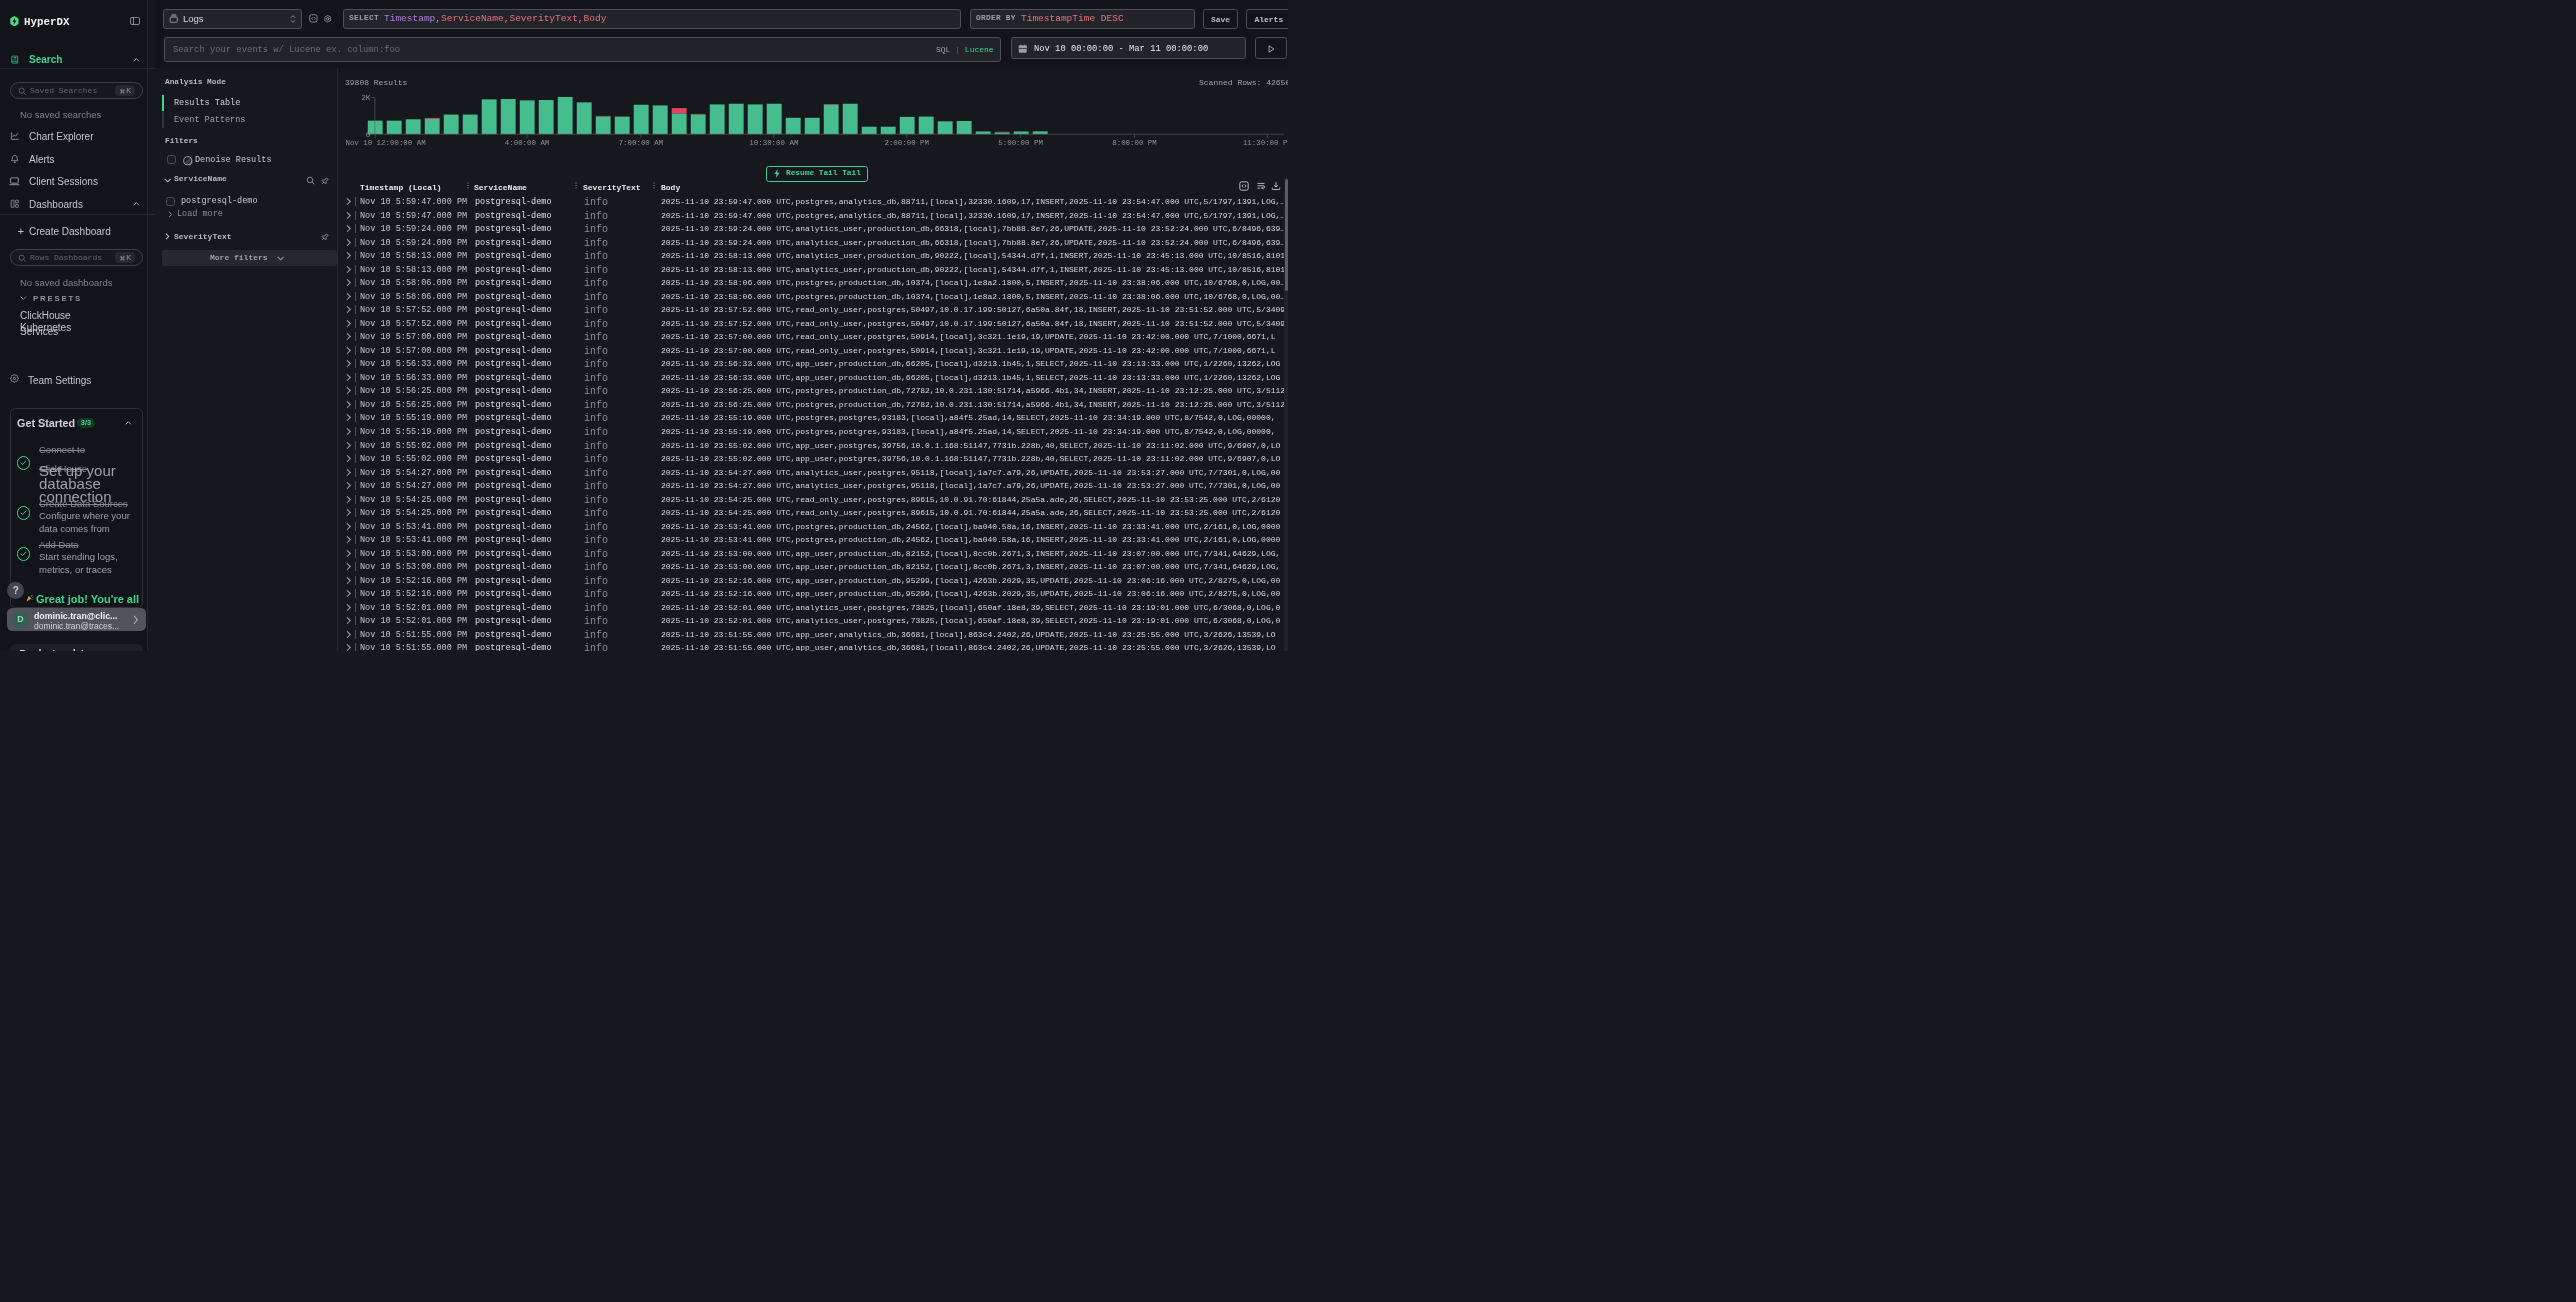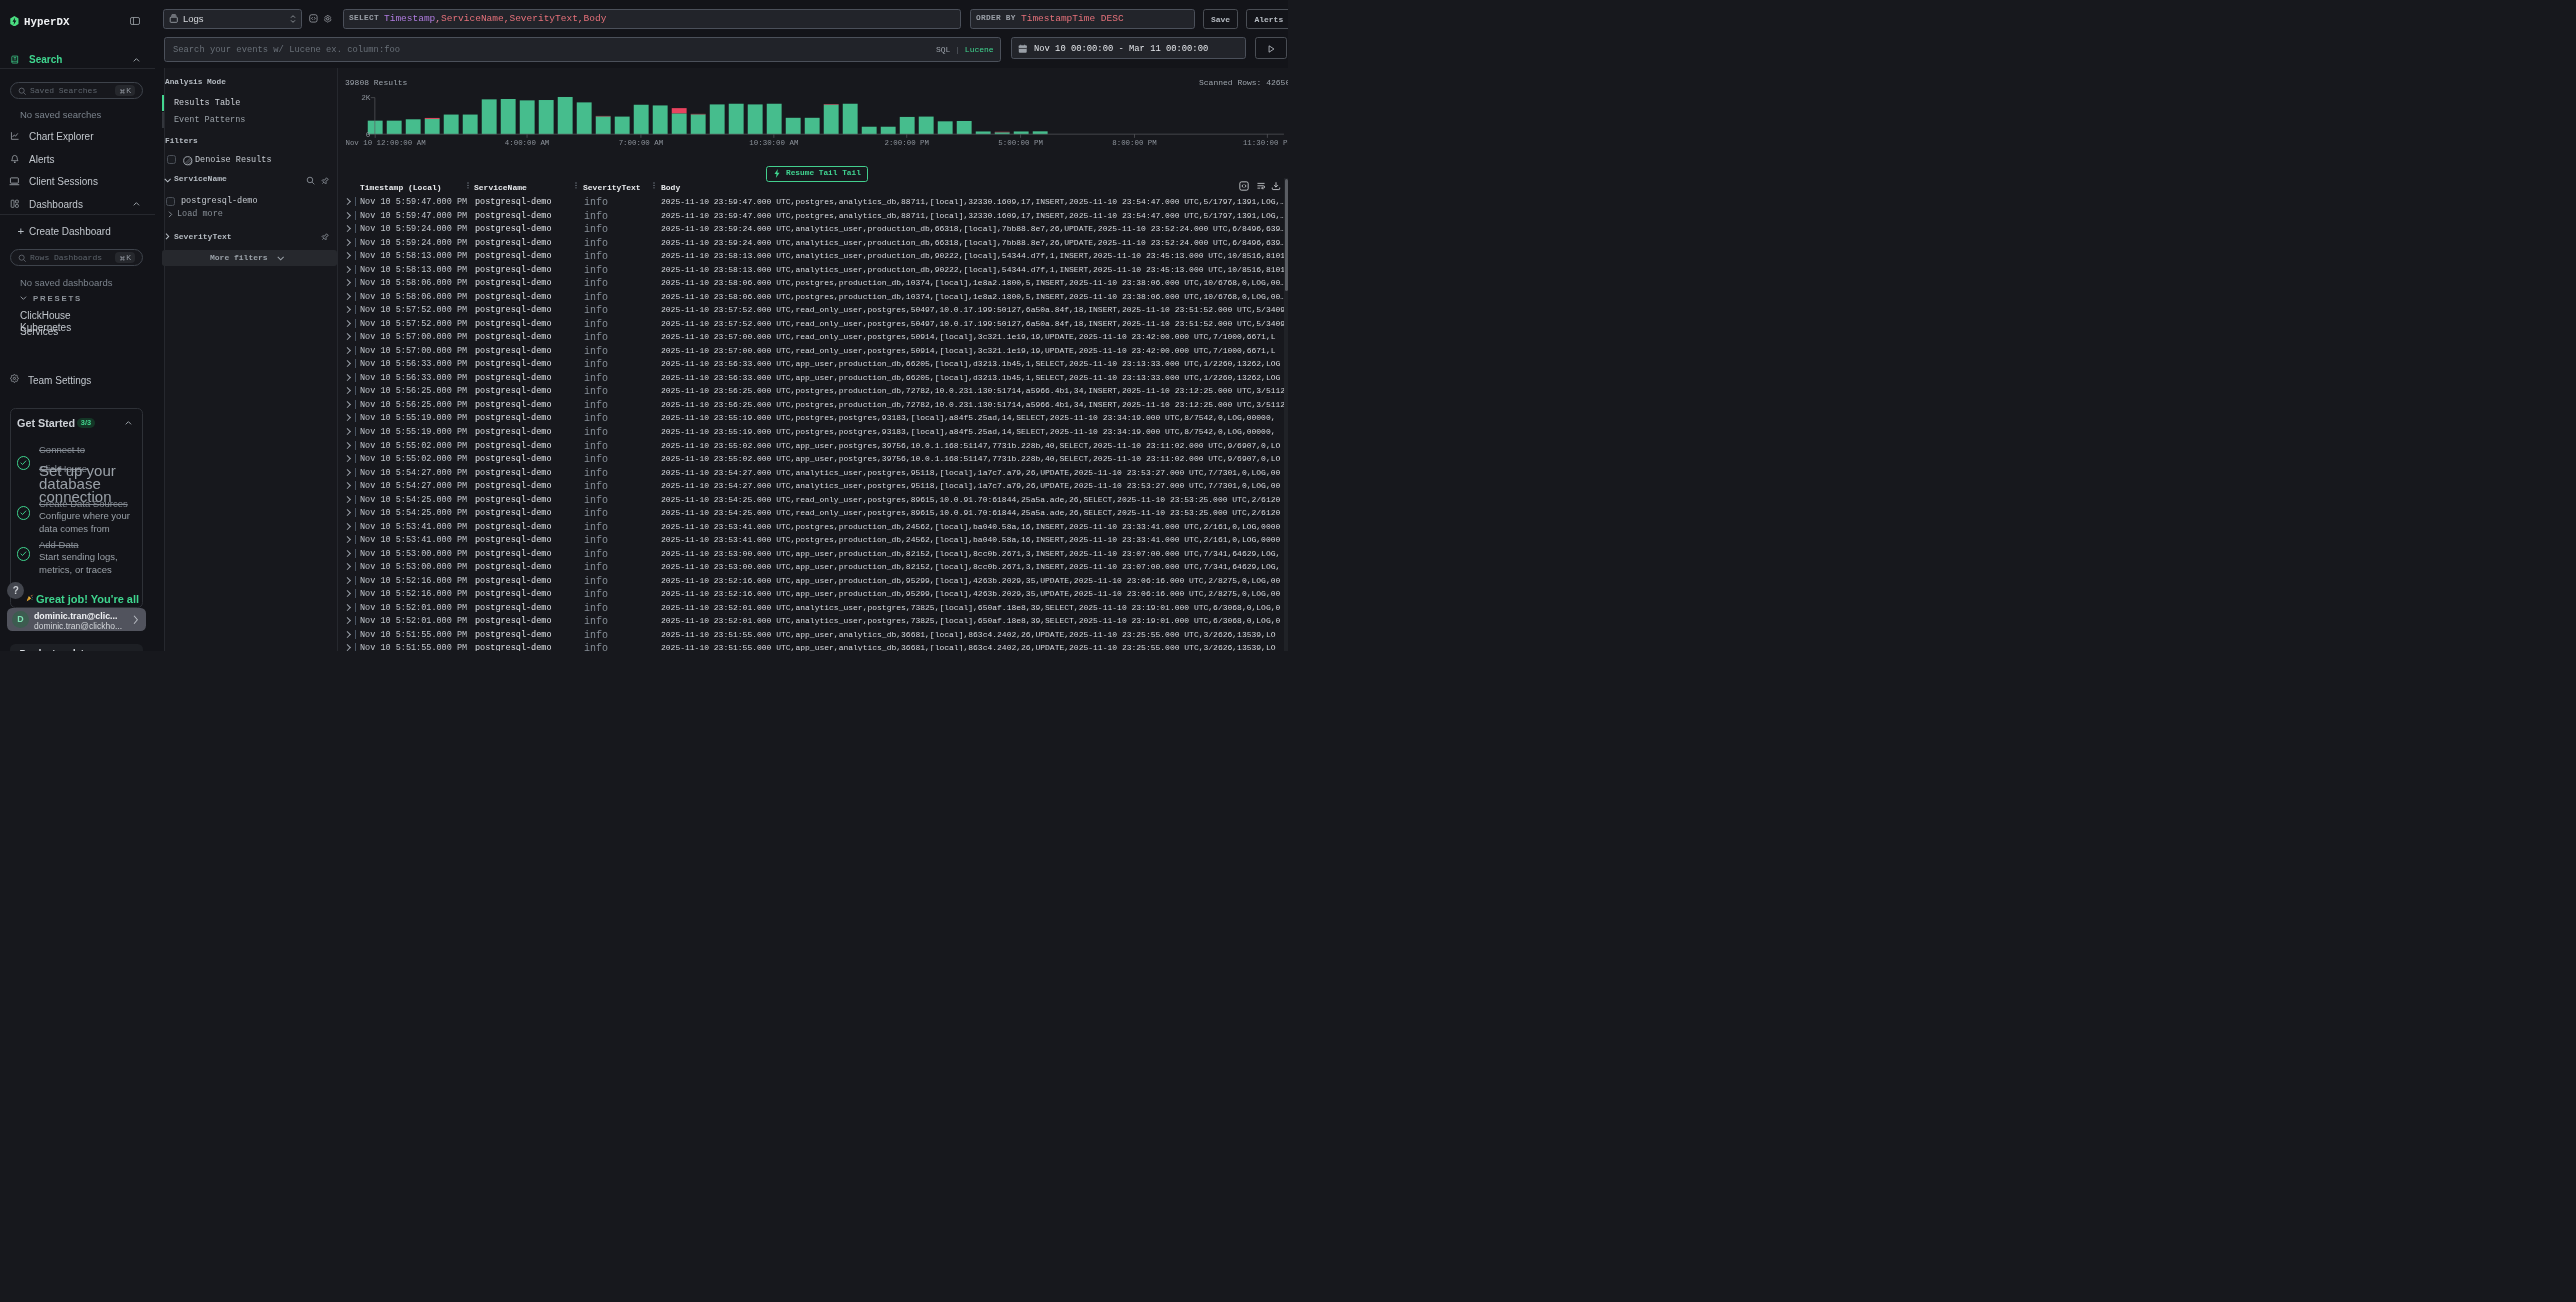--- a/index.html
+++ b/index.html
@@ -1,20 +1,20 @@
 <!DOCTYPE html>
 <html style="font-size:10.8px"><head><meta charset="utf-8"><title>HyperDX</title>
 <style>
 *{margin:0;padding:0;box-sizing:border-box}
 html,body{width:1288px;height:651px;overflow:hidden}
 body{background:#17181d;font-family:"Liberation Sans",sans-serif;position:relative;will-change:transform}
 .abs{position:absolute}
 .mono{font-family:"Liberation Mono",monospace}
 
-#sidebar{position:absolute;left:0;top:0;width:165px;height:651px;background:#131419;border-right:0.7px solid #26282e}
+#sidebar{position:absolute;left:0;top:0;width:148px;height:651px;background:#131419;border-right:0.7px solid #26282e}
 .navtxt{font-size:10px;color:#c2c7cd}
 .pill{position:absolute;left:10px;width:133px;height:17px;border:0.7px solid #3e434b;border-radius:8.8px;background:#17181d}
 .pill .ph{position:absolute;left:19px;top:3.4px;font-size:8px;color:#5f666e;font-family:"Liberation Mono",monospace}
 .kbd{position:absolute;right:6.8px;top:2.4px;background:#26282d;border-radius:4px;font-size:7.4px;color:#989ea6;padding:1px 4px}
 .gchk{position:absolute;left:16.7px;width:13.7px;height:13.7px;border:1px solid #3fd68f;border-radius:50%}
 .strike{text-decoration:line-through}
 
 .box{position:absolute;background:#22242a;border:0.7px solid #4b505a;border-radius:2.7px}
 
 #filters{position:absolute;left:155px;top:68px;width:183px;height:583px;border-right:0.7px solid #26282e}
@@ -141,21 +141,21 @@
 <circle cx="13" cy="4" r="1.2" fill="#e84d6a"></circle>
       <circle cx="16.5" cy="8" r="1.2" fill="#4d9de8"></circle>
       <circle cx="15" cy="13" r="1.2" fill="#43d68f"></circle>
       <path d="M12 7 Q15 5 17 2" stroke="#e8b93c" stroke-width="1.2" fill="none"></path>
     </svg>
     <div class="abs" style="left:36px;top:592px;width:115px;font-size:11px;font-weight:bold;color:#3fd68f;line-height:14px">Great job! You're all<br>done!</div>
     <div class="abs" style="left:7.4px;top:582px;width:17px;height:17px;border-radius:50%;background:#43464e;text-align:center;line-height:17px;font-size:10px;font-weight:bold;color:#c9cdd2">?</div>
     <div class="abs" style="left:7px;top:608px;width:139px;height:23px;background:#51535d;border-radius:5.4px"></div>
     <div class="abs" style="left:12px;top:611px;width:17px;height:17px;border-radius:50%;background:#3d5c50;text-align:center;line-height:17px;font-size:8.8px;font-weight:bold;color:#7fe3b4">D</div>
     <div class="abs" style="left:34px;top:611px;font-size:8.8px;font-weight:bold;color:#f0f2f4">dominic.tran@clic...</div>
-    <div class="abs" style="left:34px;top:621px;font-size:8.5px;color:#d4d7db">dominic.tran@clickho...</div>
+    <div class="abs" style="left:34px;top:621px;font-size:8.5px;color:#d4d7db">dominic.tran@traces...</div>
     <svg class="abs" style="left:133px;top:615px" width="5.4" height="9.5" viewBox="0 0 8 14" fill="none" stroke="#b9bdc4" stroke-width="1.5">
       <path d="M1.5 1 L6.5 7 L1.5 13"></path>
     </svg>
     <div class="abs" style="left:10px;top:644px;width:133px;height:20px;background:#1d1f24;border-radius:5.4px"></div>
     <div class="abs" style="left:19.6px;top:647px;font-size:9.5px;font-weight:bold;color:#dfe3e7">Product updates</div>
   </div>
 <div class="abs" style="left:155px;top:0;width:1133px;height:68px;background:#131419"></div>
 <div class="box" style="left:163px;top:8.5px;width:139px;height:20px"></div>
 <svg class="abs" style="left:169px;top:13.5px" width="9.5" height="9.5" viewBox="0 0 24 24" fill="none" stroke="#b9bec5" stroke-width="1.8">
     <rect x="3" y="8" width="18" height="13" rx="2"></rect>

